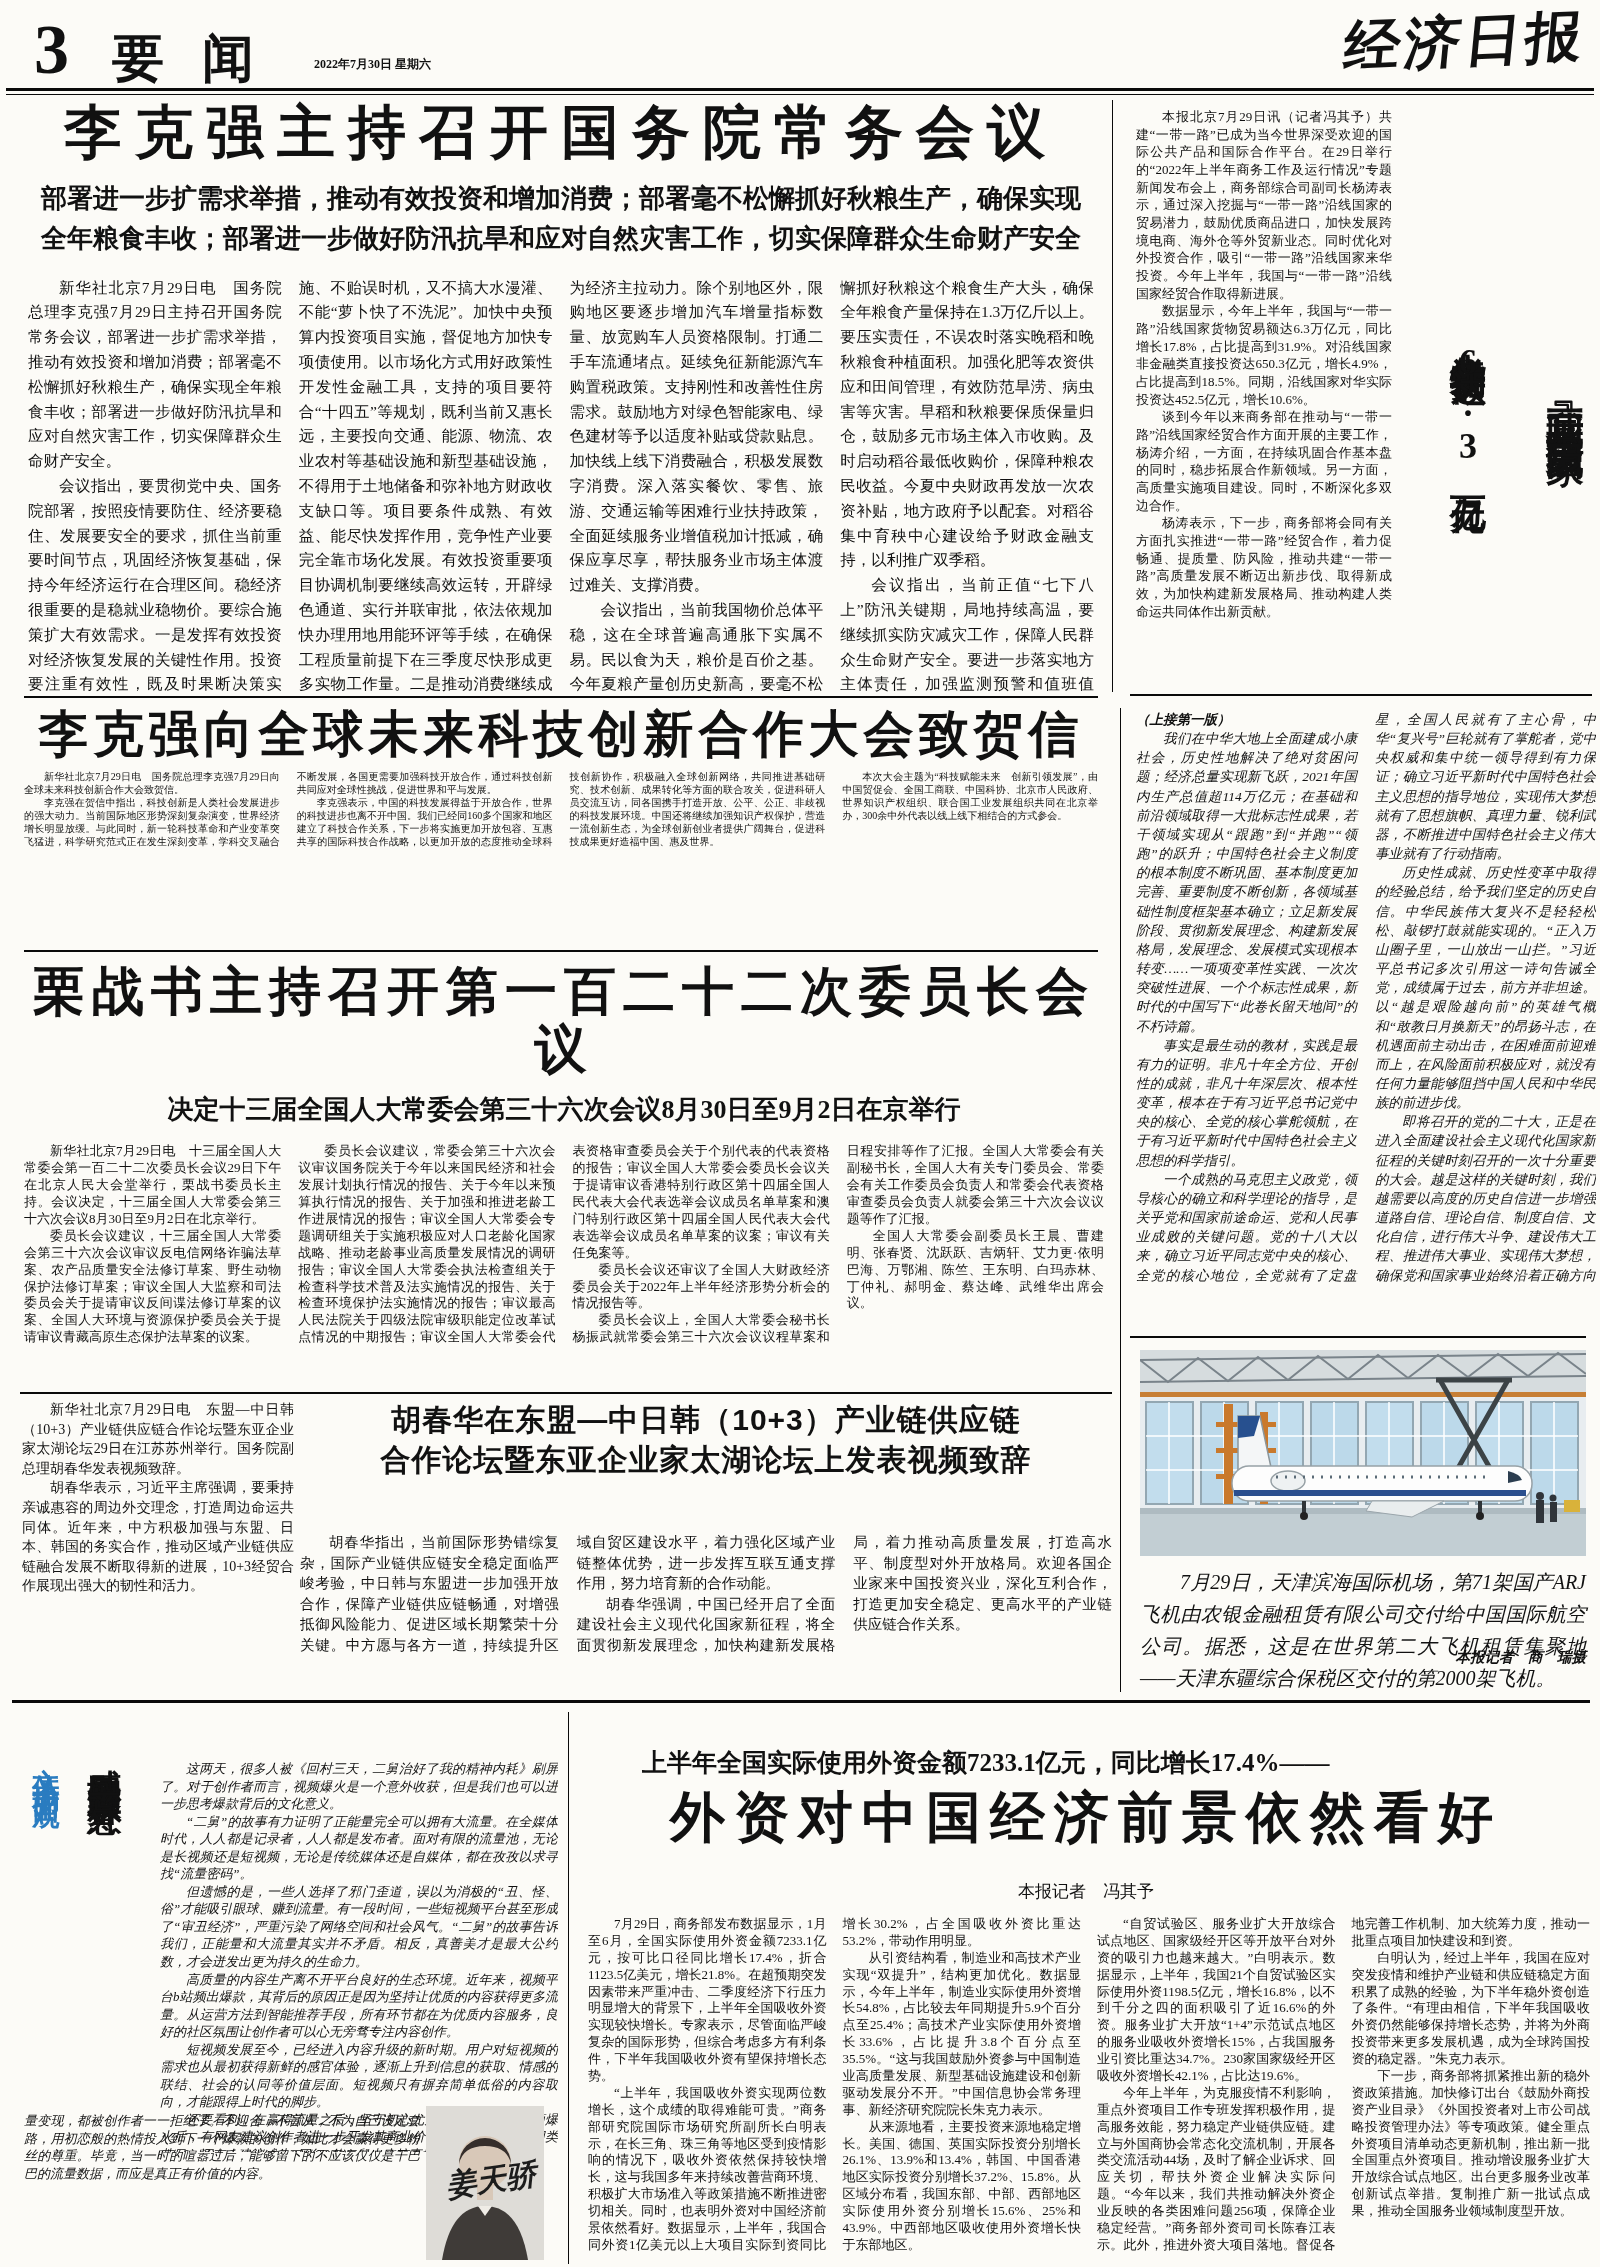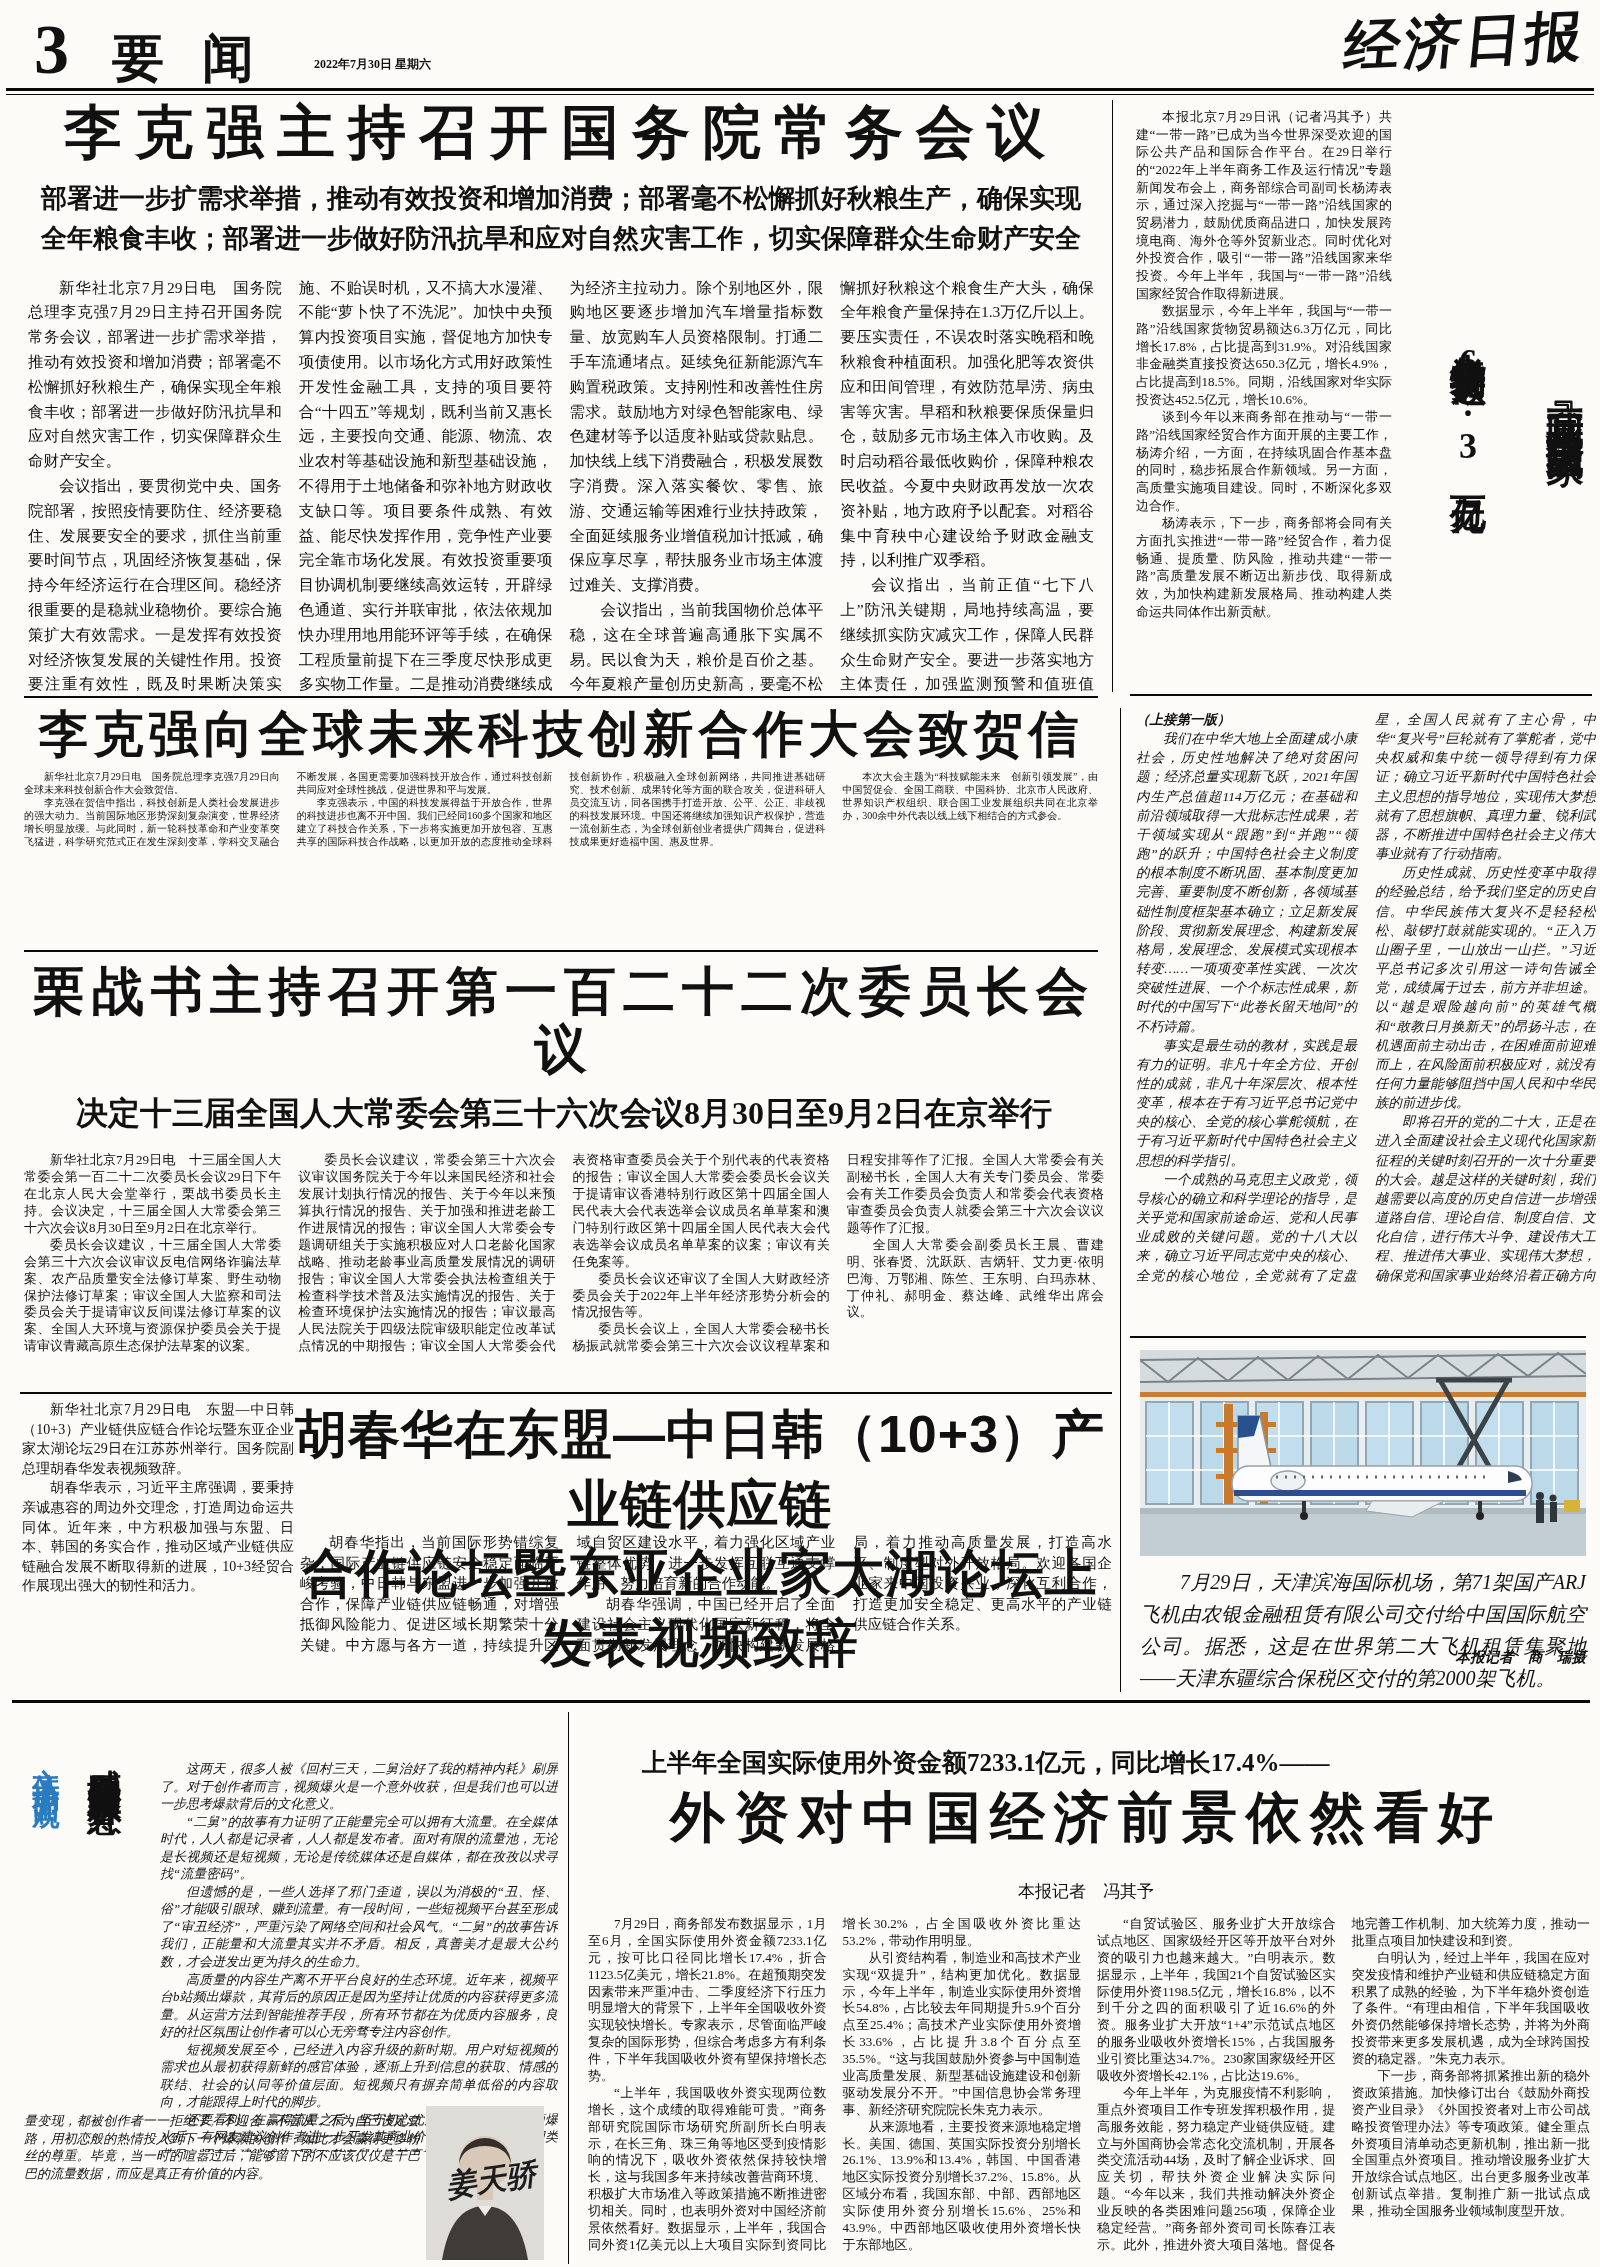--- a/index.html
+++ b/index.html
@@ -40,26 +40,26 @@
   .jump .lbl{font-weight:700;}
 
   
   .a2{left:24px;top:706px;width:1074px;height:238px;overflow:hidden;}
   .a2 .h{font-size:50px;line-height:1.15;letter-spacing:5px;}
   .a2 .bd{margin-top:6px;height:172px;column-count:4;column-gap:17px;font-size:10px;line-height:1.3;}
 
   
   .a3{left:24px;top:962px;width:1080px;height:422px;overflow:hidden;}
   .a3 .h{font-size:52px;line-height:1.12;letter-spacing:7px;}
-  .a3 .sub{margin-top:14px;font-size:32px;font-weight:900;text-align:center;}
+  .a3 .sub{margin-top:14px;font-size:26px;font-weight:900;text-align:center;}
   .a3 .bd{margin-top:16px;height:272px;column-count:4;column-gap:17px;font-size:13px;line-height:1.3;}
 
   
   .a4intro{left:22px;top:1400px;width:272px;height:268px;font-size:14px;line-height:1.4;}
-  .a4head{left:294px;top:1400px;width:812px;font-size:52px;line-height:1.34;letter-spacing:1px;}
+  .a4head{left:300px;top:1400px;width:812px;font-size:30px;line-height:1.34;letter-spacing:1px;}
   .a4bd{left:300px;top:1532px;width:812px;height:138px;column-count:3;column-gap:18px;font-size:14.5px;line-height:1.42;}
 
   
   .photo{left:1140px;top:1350px;width:446px;height:206px;background:#dde4e8;overflow:hidden;}
   .caption{left:1140px;top:1566px;width:446px;font-size:20px;line-height:1.6;text-indent:2em;text-align:justify;font-style:italic;}
   .credit{left:1140px;top:1648px;width:446px;text-align:right;font-size:14.5px;font-style:italic;font-weight:700;}
 
   
   .cul-label{left:28px;top:1746px;height:260px;font-size:27px;font-weight:900;letter-spacing:6px;color:#2a7cc0;
              font-family:"Liberation Sans","DejaVu Sans",sans-serif;}

